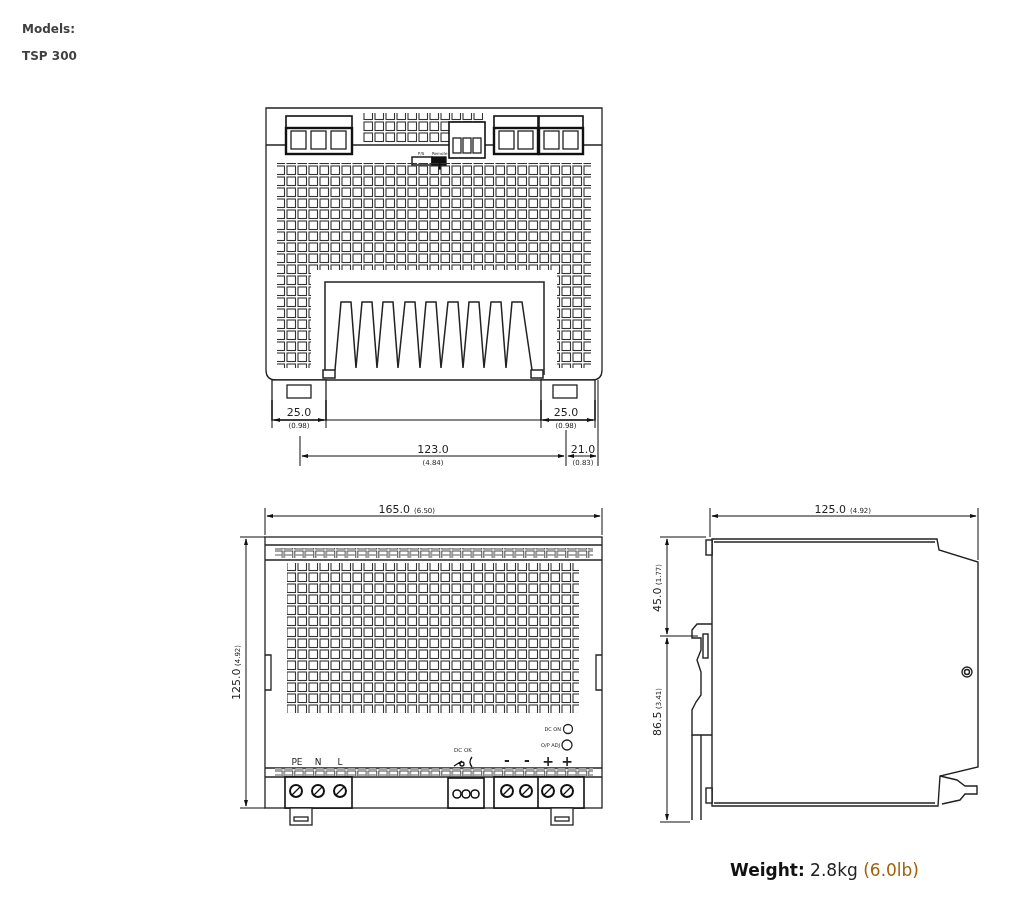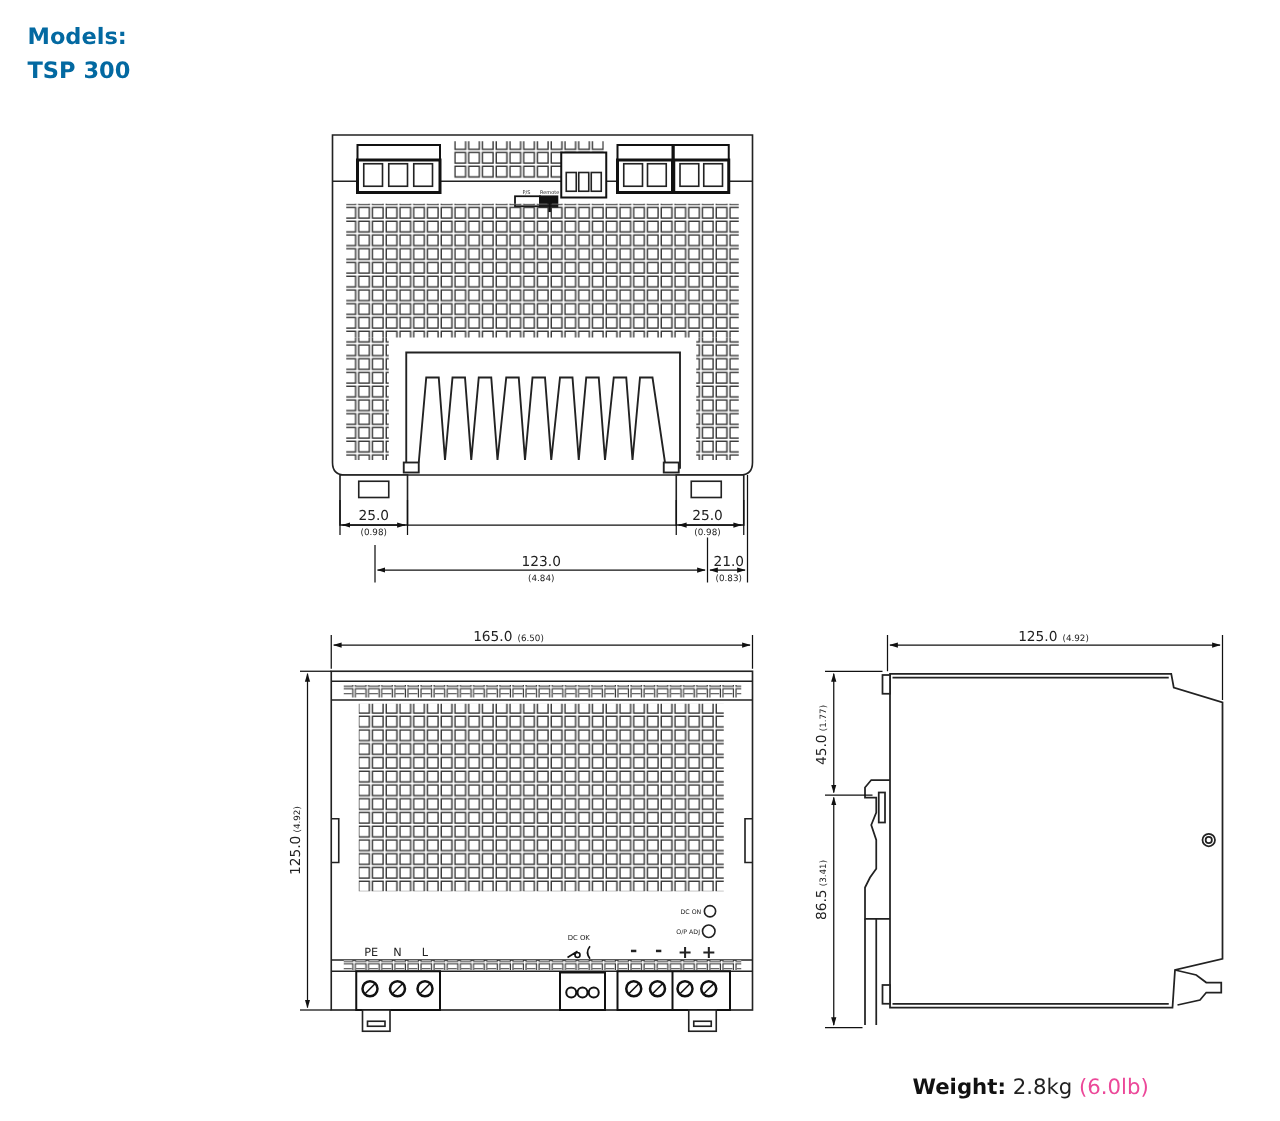--- a/index.html
+++ b/index.html
@@ -1,20 +1,20 @@
 <!DOCTYPE html>
 <html><head>
 <meta charset="utf-8">
 <style>
   html, body { margin:0; padding:0; background:#ffffff; }
   body { width:1024px; height:897px; position:relative; overflow:hidden; font-family:"DejaVu Sans", sans-serif; color:#1a1a1a; }
-  .models { position:absolute; left:22px; top:16px; font-weight:bold; font-size:18px; line-height:27px; color:#0369a1; }
+  .models { position:absolute; left:22px; top:16px; font-weight:bold; font-size:12px; line-height:27px; color:#404040; }
   .weight { position:absolute; left:730px; top:860px; font-size:17px; color:#222; }
   .weight .wl { font-weight:bold; color:#111; }
-  .weight .lb { color:#ec4899; }
+  .weight .lb { color:#a16207; }
   svg { position:absolute; left:0; top:0; }
   .dim { font-family:"DejaVu Sans", sans-serif; fill:#222; }
 </style>
 </head>
 <body>
 
 <div class="models">
   <div>Models:</div>
   <div>TSP 300</div>
 </div>

